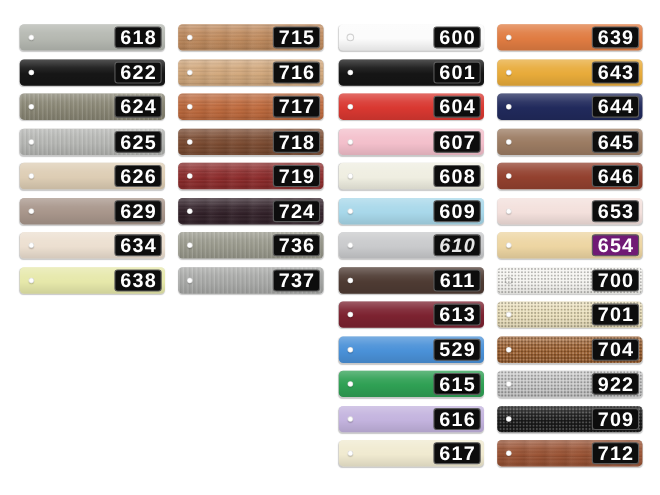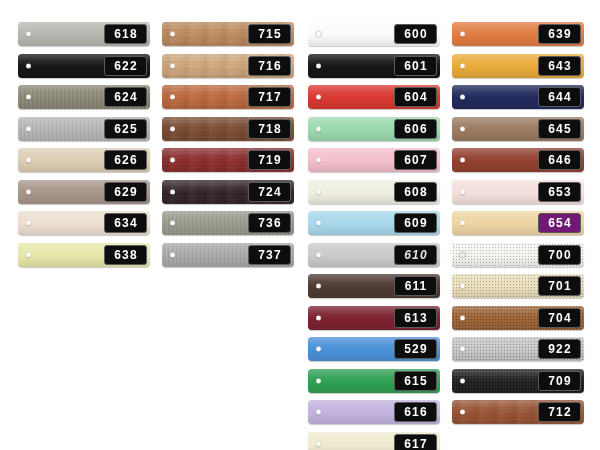--- a/index.html
+++ b/index.html
@@ -123,21 +123,21 @@
     border-radius: 3px;
     border: 1px solid #5b5b5b;
     box-sizing: border-box;
     display: flex;
     align-items: center;
     justify-content: center;
   }
 
   .chip .tag .code {
     color: #ffffff;
-    font-size: 12px;
+    font-size: 18px;
     font-weight: bold;
     letter-spacing: 1.1px;
     line-height: 1;
     padding-left: 1px;
     font-family: "Liberation Sans", sans-serif;
   }
 </style>
 </head>
 <body>
 
@@ -283,27 +283,20 @@
           <span class="code" style="color: rgb(255, 255, 255);">601</span>
         </div>
       </div>
       <div class="chip" title="604" style="background: rgb(217, 56, 49);">
         <div class="face"></div>
         <div class="hole"></div>
         <div class="tag" style="background: rgb(13, 13, 13); border-color: rgb(91, 91, 91);">
           <span class="code" style="color: rgb(255, 255, 255);">604</span>
         </div>
       </div>
-      <div class="chip" title="606" style="background: rgb(155, 217, 173);">
-        <div class="face"></div>
-        <div class="hole"></div>
-        <div class="tag" style="background: rgb(13, 13, 13); border-color: rgb(91, 91, 91);">
-          <span class="code" style="color: rgb(255, 255, 255);">606</span>
-        </div>
-      </div>
       <div class="chip" title="607" style="background: rgb(243, 191, 203);">
         <div class="face"></div>
         <div class="hole"></div>
         <div class="tag" style="background: rgb(13, 13, 13); border-color: rgb(91, 91, 91);">
           <span class="code" style="color: rgb(255, 255, 255);">607</span>
         </div>
       </div>
       <div class="chip" title="608" style="background: rgb(239, 238, 225);">
         <div class="face"></div>
         <div class="hole"></div>

